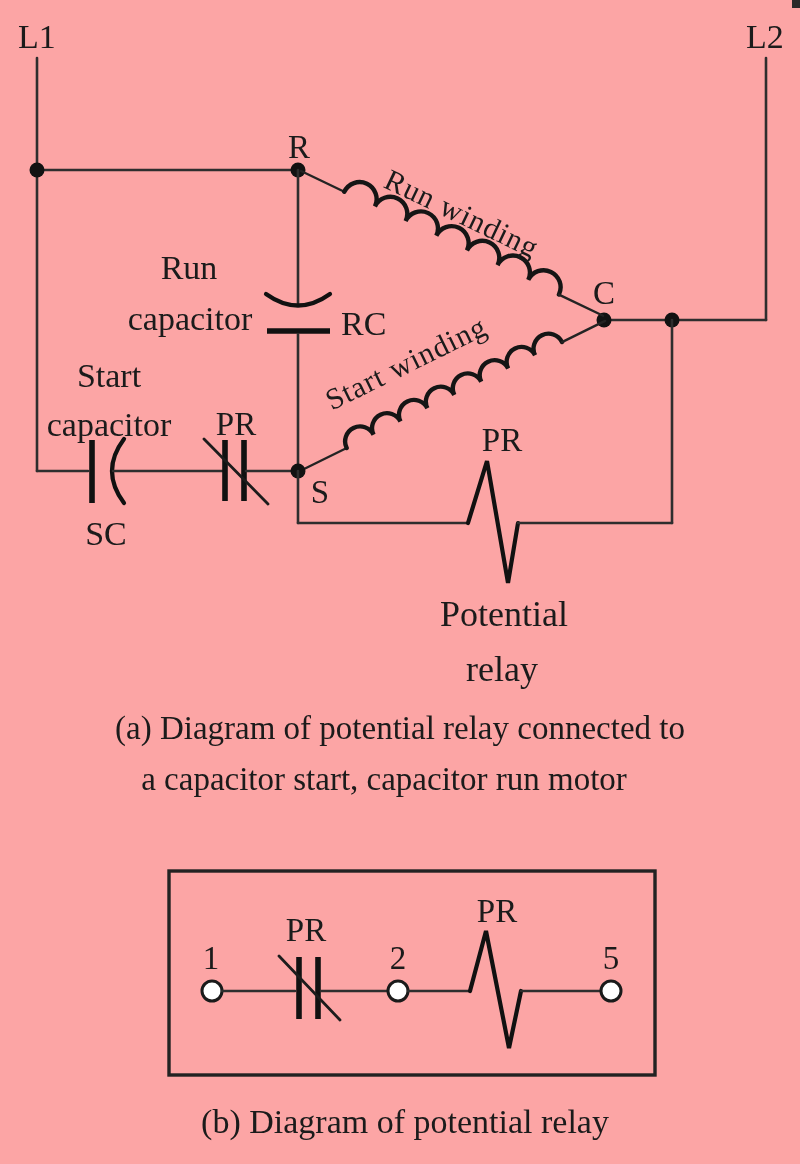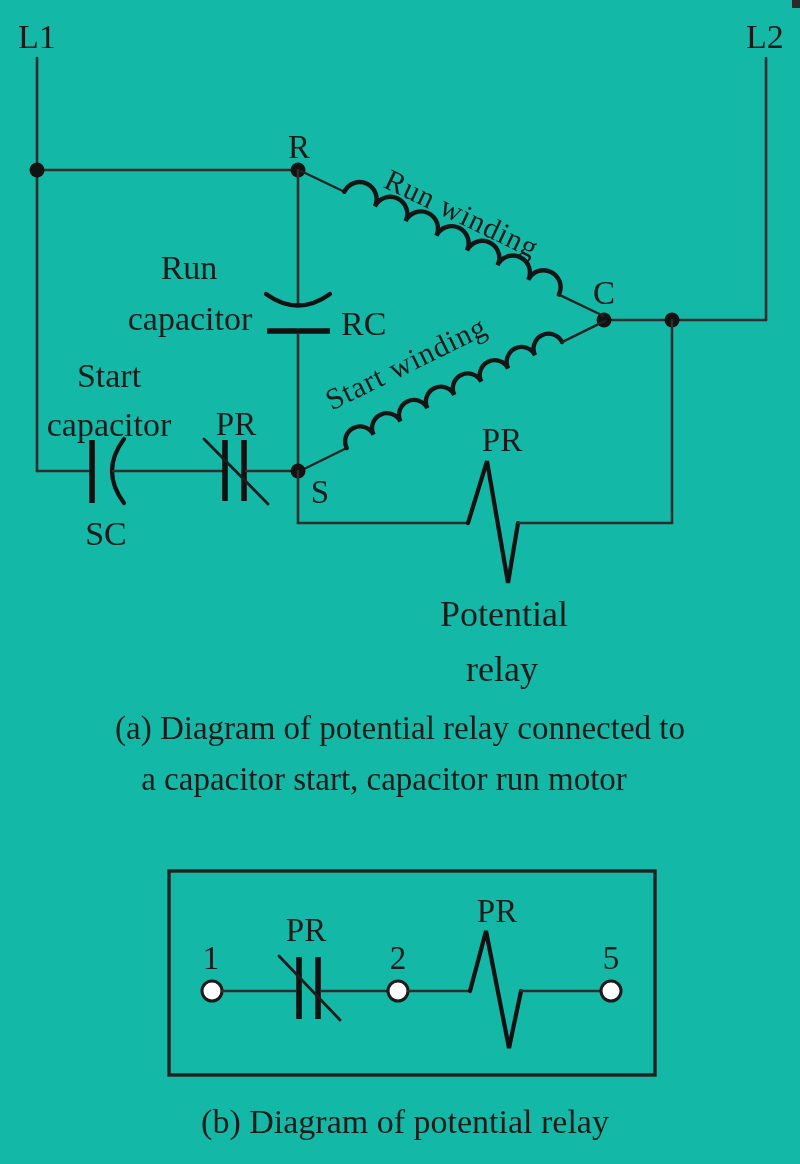--- a/index.html
+++ b/index.html
@@ -1,20 +1,20 @@
 <!DOCTYPE html>
 <html><head>
 <meta charset="utf-8">
 <style>
   html, body { margin: 0; padding: 0; background: #ffffff; }
   .page {
     position: relative;
     width: 800px;
     height: 1164px;
-    background: #14b8a6;
+    background: #fca5a5;
     font-family: "Liberation Serif", serif;
     overflow: hidden;
   }
   svg { display: block; }
   svg text {
     font-family: "Liberation Serif", serif;
     fill: #1b1b1b;
   }
   .wire   { stroke: #2e2e2e; stroke-width: 2.6; fill: none; stroke-linecap: round; }
   .coil   { stroke: #151515; stroke-width: 4.4; fill: none; stroke-linecap: round; }

